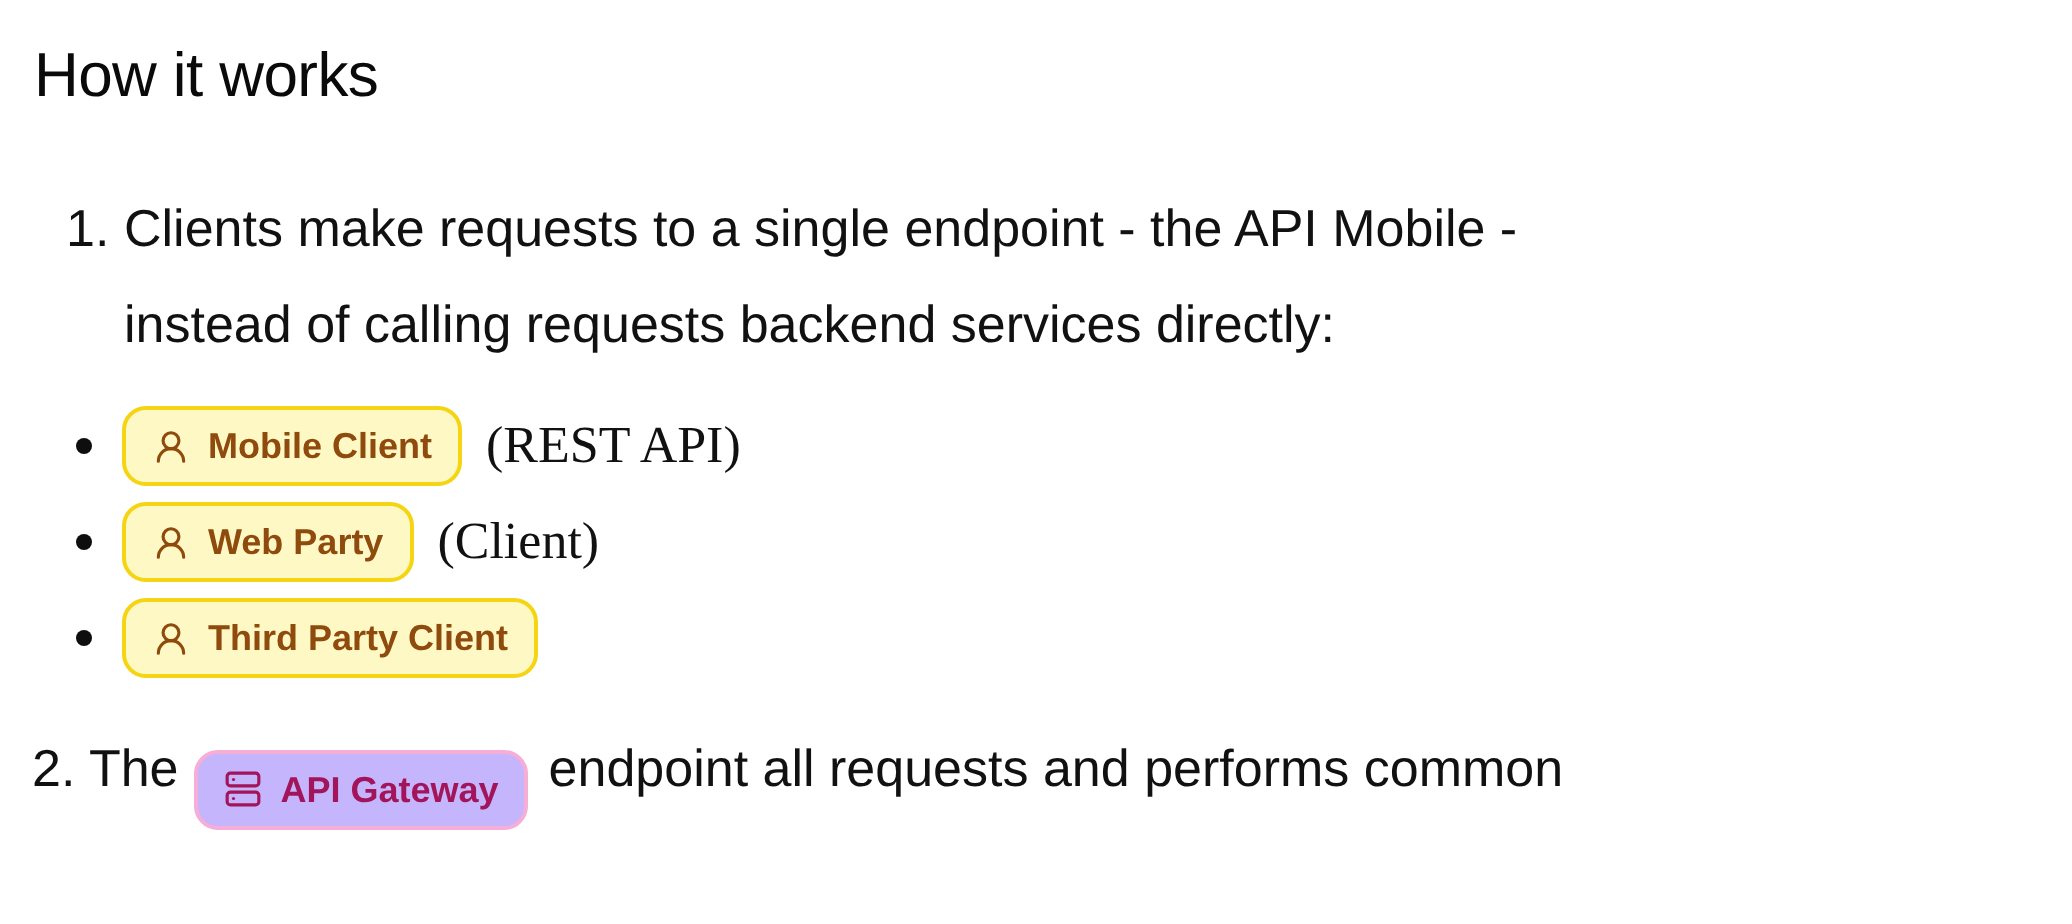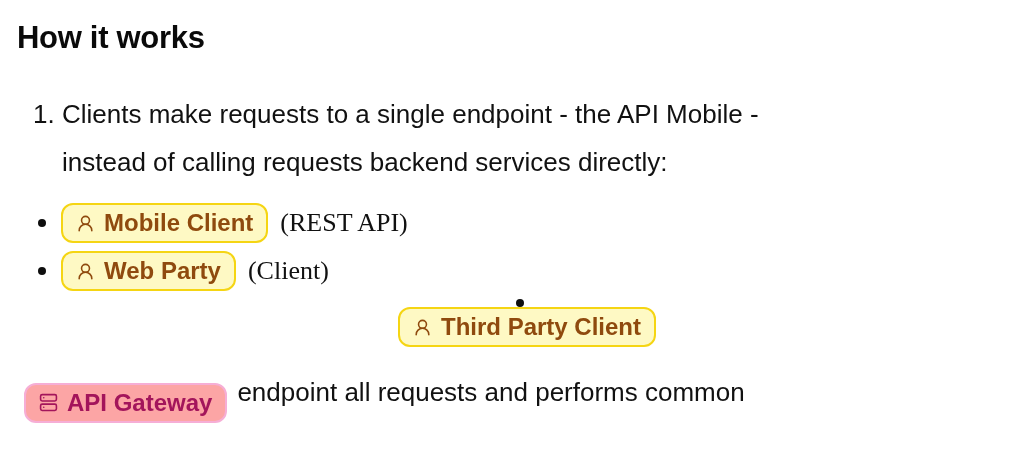--- a/index.html
+++ b/index.html
@@ -8,21 +8,21 @@
     height: 462px;
     background: #ffffff;
     color: #111111;
     font-family: "Liberation Sans", sans-serif;
     overflow: hidden;
   }
   .page { padding: 14px 20px 0 16px; }
 
   .heading {
     font-size: 31px;
-    font-weight: 700;
+    font-weight: 400;
     letter-spacing: -0.3px;
     line-height: 36px;
     margin: 6px 0 0 1px;
     color: #0a0a0a;
   }
 
   .item1 {
     display: flex;
     margin-top: 34px;
     font-size: 26px;
@@ -35,50 +35,50 @@
   }
 
   .bullets { margin-top: 17px; margin-left: 22px; }
   .bullet-row {
     display: flex;
     align-items: center;
     margin-bottom: 8px;
     font-size: 26px;
     line-height: 40px;
   }
-  .bullet-row:last-child { margin-bottom: 18px; flex-direction: column; }
+  .bullet-row:last-child { margin-bottom: 18px; }
   .dot {
     width: 8px; height: 8px;
     border-radius: 50%;
     background: #0e0e0e;
     margin-right: 15px;
     flex: 0 0 8px;
   }
 
   .chip {
     display: inline-flex;
     align-items: center;
     gap: 9px;
     border: 2px solid transparent;
     border-radius: 12px;
     padding: 5px 13px;
-    font-size: 24px;
+    font-size: 18px;
     font-weight: 700;
     line-height: 26px;
     white-space: nowrap;
     cursor: pointer;
   }
   .chip svg { width: 19px; height: 19px; display: block; }
   .chip-client {
     background: #FEF9C4;
     border-color: #F5D513;
     color: #8F4A0E;
   }
   .chip-gateway {
-    background: #fca5a5;
+    background: #c4b5fd;
     border-color: #F6AED6;
     color: #A3155B;
     margin: 0 10px 0 8px;
     vertical-align: -11px;
   }
   .note { margin-left: 12px; font-family: Liberation Serif, serif; }
 
   .item2 {
     margin-top: 20px;
     font-size: 26px;
@@ -137,21 +137,21 @@
               <path d="M20 21a8 8 0 0 0-16 0"></path>
             </svg>
           </span>
         <span>Third Party Client</span>
       </span>
     </div>
 
   </div>
 
   <div class="item2">
-    <span class="chip chip-gateway">
+    <span>2. The</span><span class="chip chip-gateway">
       <span>
           <svg viewBox="0 0 24 24" fill="none" stroke="currentColor" stroke-width="2" stroke-linecap="round" stroke-linejoin="round">
             <rect width="20" height="8" x="2" y="2" rx="2" ry="2"></rect>
             <rect width="20" height="8" x="2" y="14" rx="2" ry="2"></rect>
             <line x1="6" x2="6.01" y1="6" y2="6"></line>
             <line x1="6" x2="6.01" y1="18" y2="18"></line>
           </svg>
         </span>
       <span>API Gateway</span>
     </span><span>endpoint all requests and performs common</span><br>

